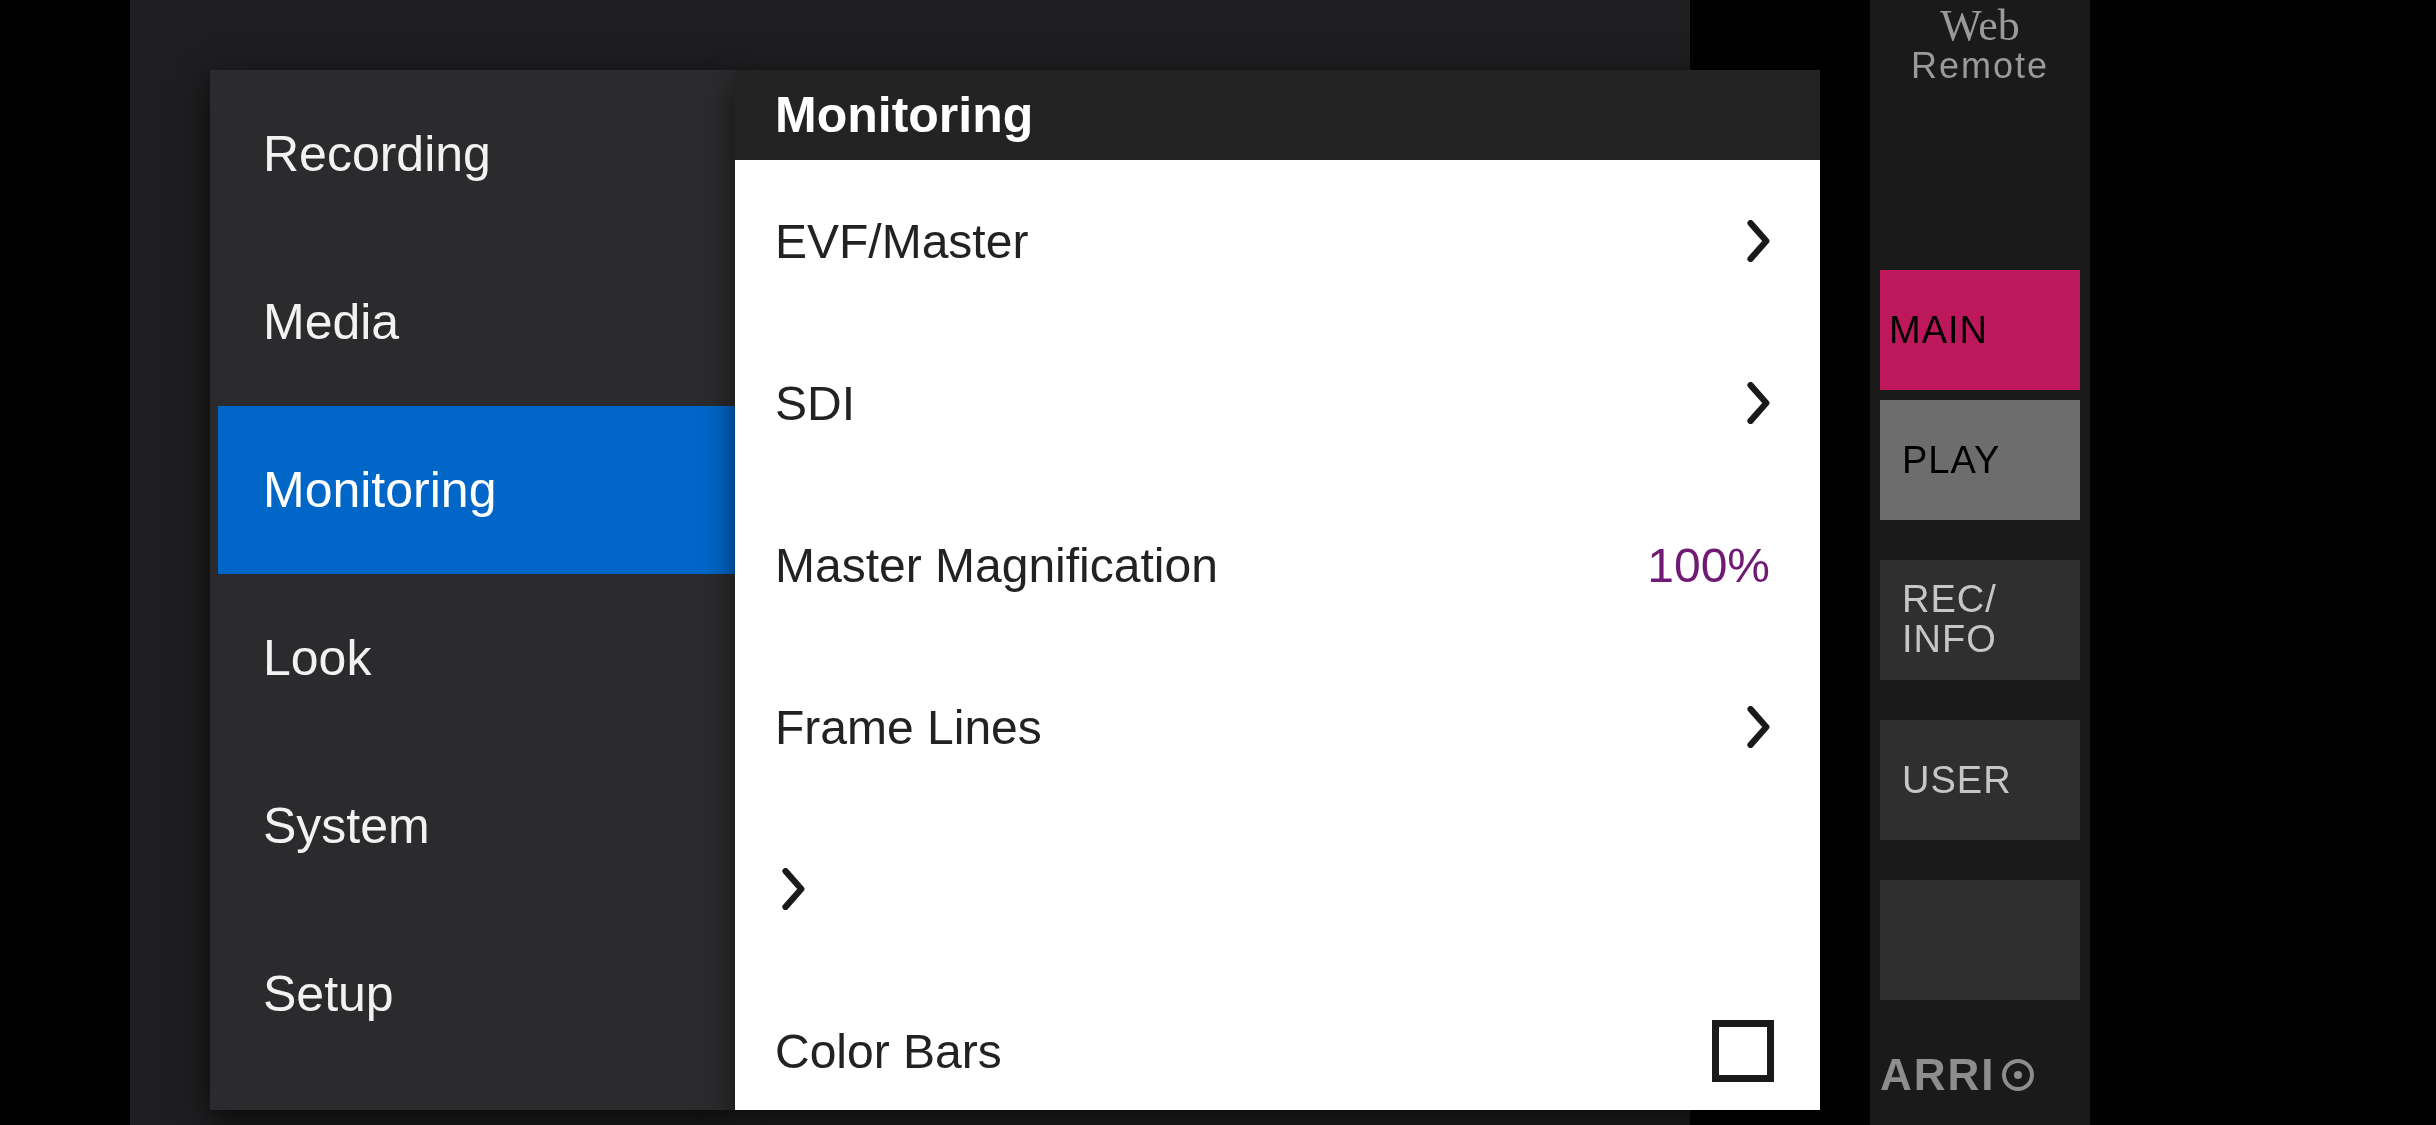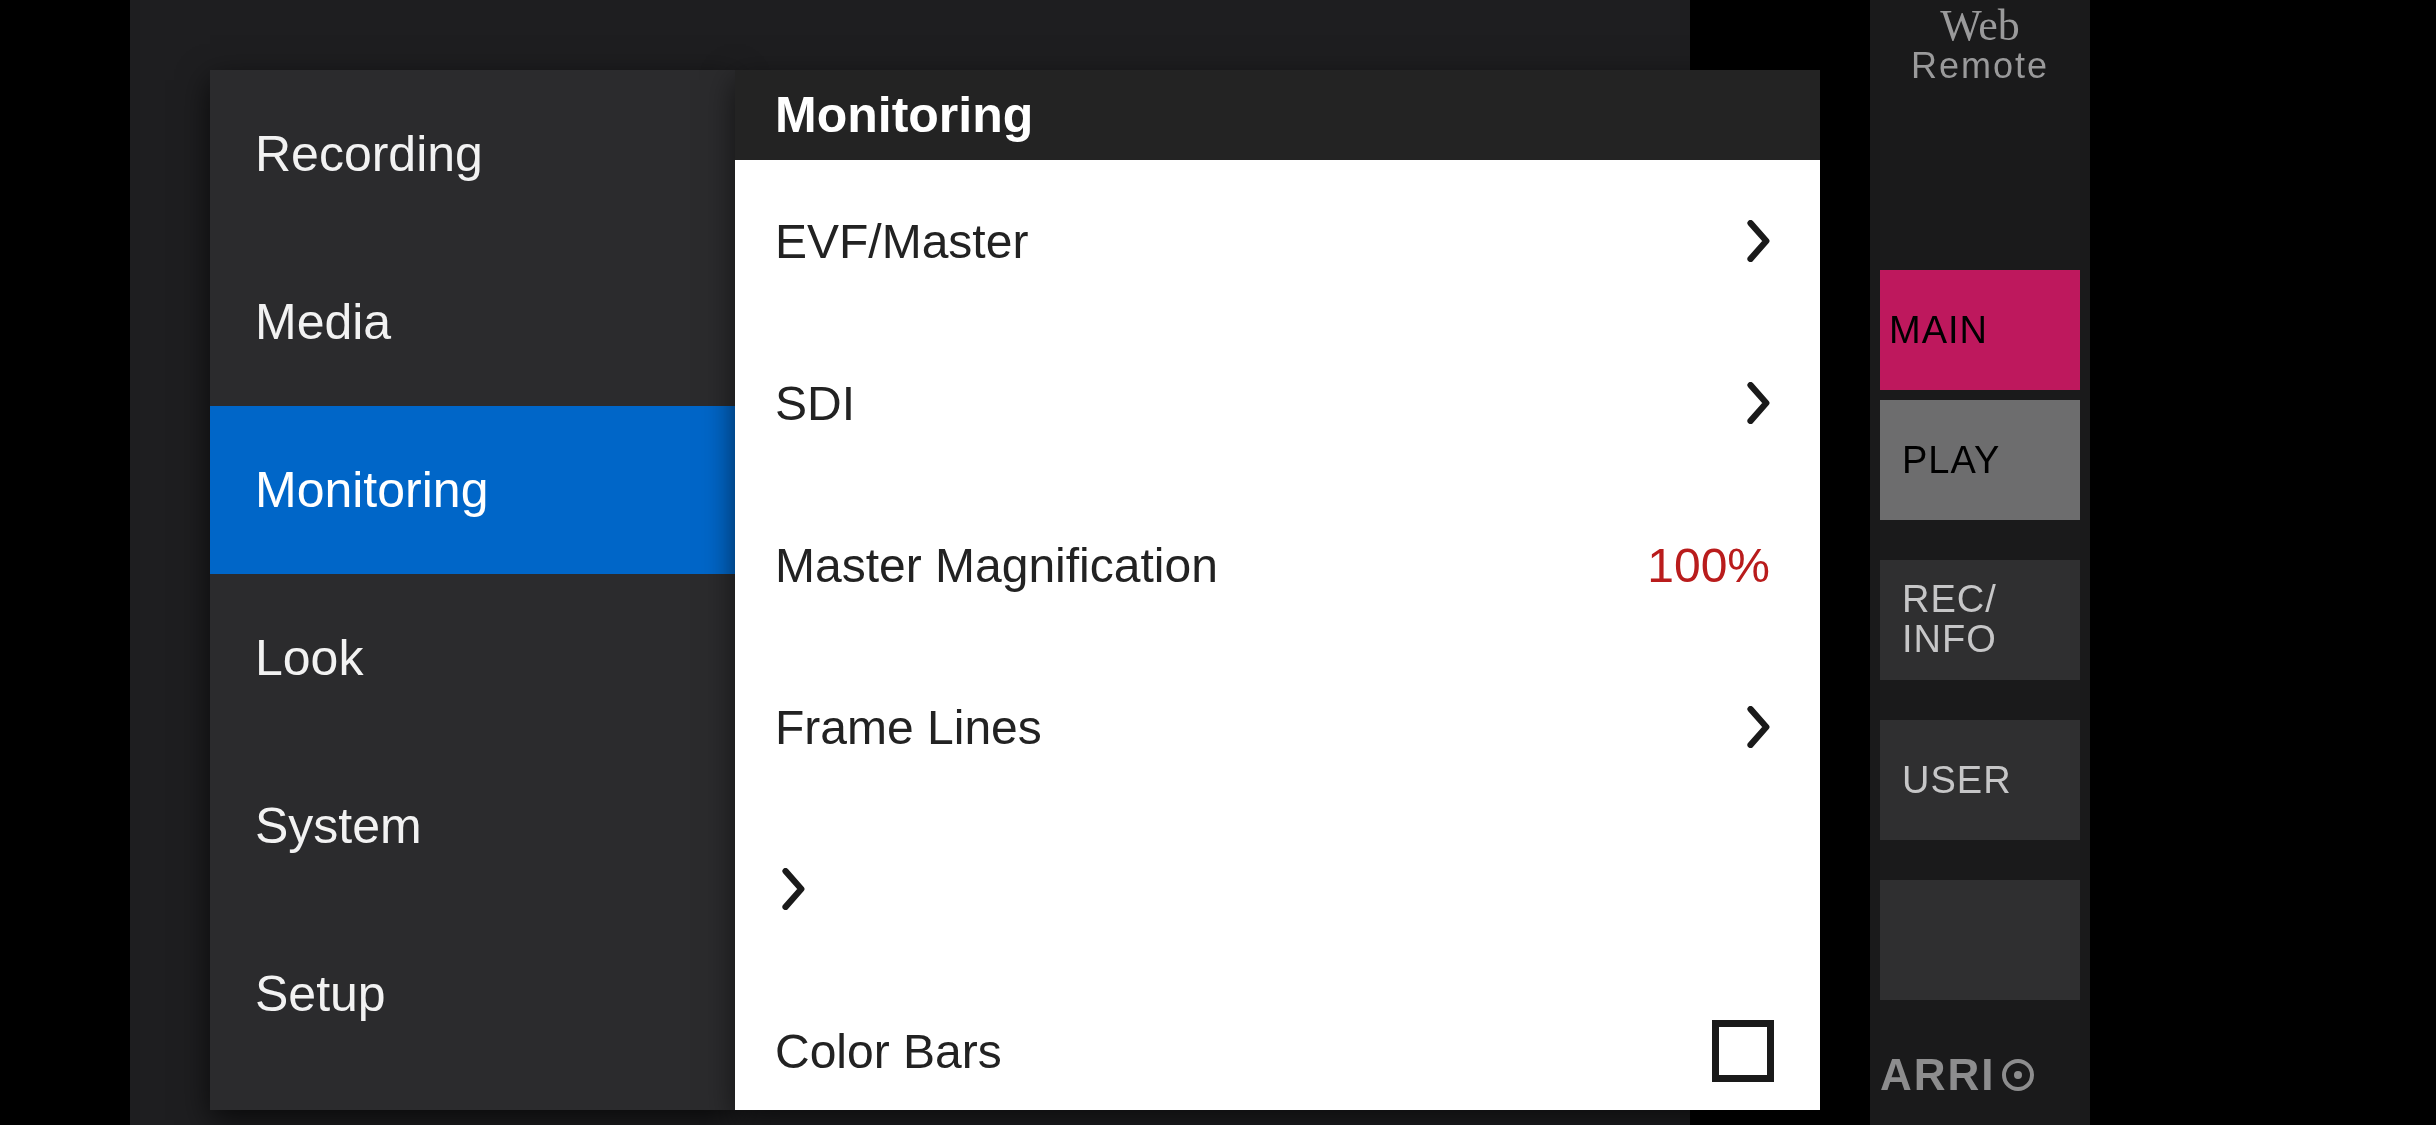--- a/index.html
+++ b/index.html
@@ -49,20 +49,21 @@
   }
 
   
   .sidemenu {
     position: absolute;
     left: 80px; top: 70px;
     width: 525px;
     height: 1040px;
     background: #2b2b2d;
     box-shadow: 0 10px 30px rgba(0,0,0,0.7);
+    padding-left: 8px;
   }
   .side-item {
     height: 168px;
     display: flex;
     align-items: center;
     padding-left: 45px;
     color: #f2f2f2;
     font-size: 50px;
     cursor: pointer;
   }
@@ -95,21 +96,21 @@
     height: 162px;
     display: flex;
     align-items: center;
     padding: 0 40px 0 40px;
     color: #222;
     font-size: 48px;
     cursor: pointer;
     justify-content: space-between;
   }
   .row .label { flex: 1; }
-  .row .value { color: #b91c1c; font-size: 48px; margin-right: 10px; }
+  .row .value { color: #701a75; font-size: 48px; margin-right: 10px; }
   .chev {
     width: 40px;
     flex: 0 0 40px;
     display: flex;
     align-items: center;
     justify-content: center;
   }
   .chev svg { width: 26px; height: 42px; }
 
   .checkbox {

